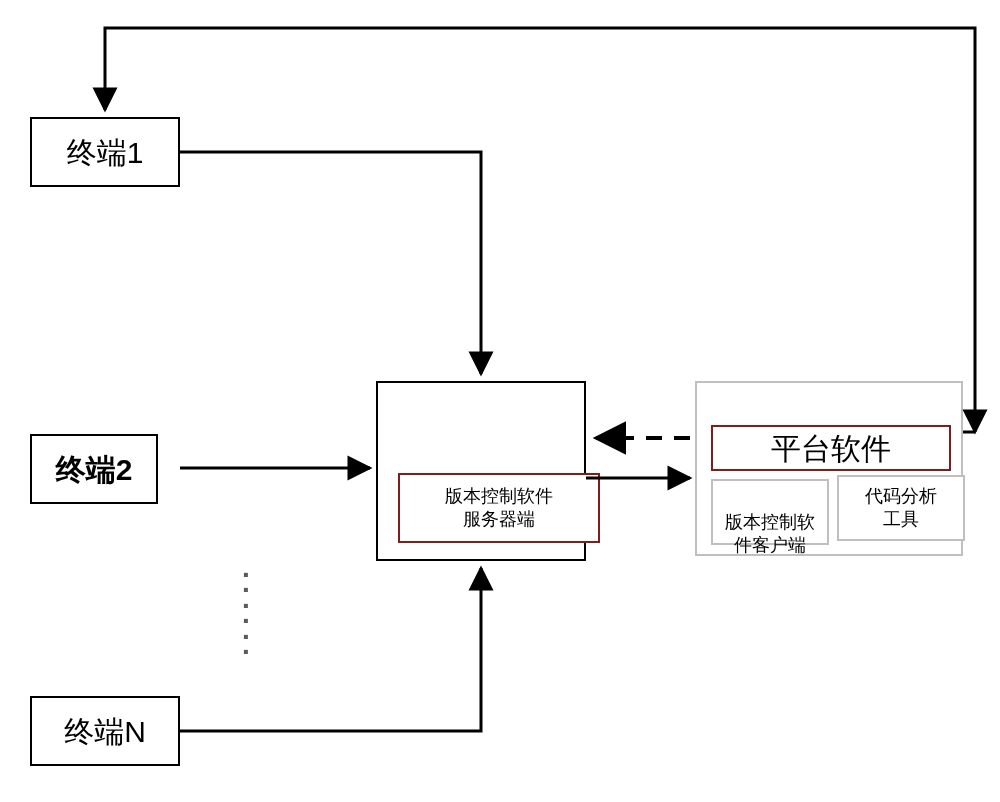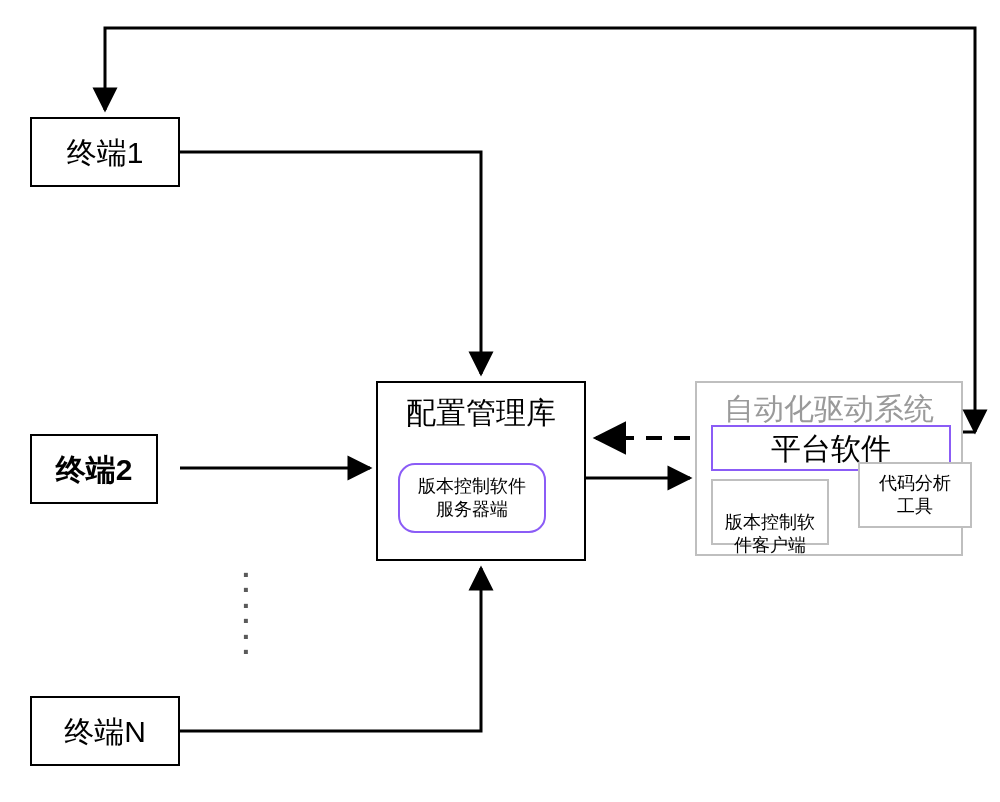--- a/index.html
+++ b/index.html
@@ -28,21 +28,21 @@
   .box.light-border { border-color: #bfbfbf; }
   .label {
     font-size: 30px;
     text-align: center;
     line-height: 1.3;
   }
   .label.small { font-size: 18px; }
   .label.gray { color: #9a9a9a; }
   .innerbox {
     position: absolute;
-    border: 2px solid #8b5cf6;
+    border: 2px solid #7f1d1d;
     background: #fff;
     display: flex;
     align-items: center;
     justify-content: center;
     box-sizing: border-box;
   }
   .innerbox.light { border-color: #bfbfbf; }
   svg.connectors {
     position: absolute;
     left: 0; top: 0;
@@ -81,37 +81,35 @@
       <span>.</span>
       <span>.</span>
       <span>.</span>
   </div>
 
   <div class="box" style="left:30px; top:696px; width:150px; height:70px;align-items:center;">
     <span class="label">终端N</span>
   </div>
 
   <div class="box" style="left:376px; top:381px; width:210px; height:180px;">
-    <span class="label" style="position:absolute; top:10px; left:0; right:0;">配置管理库</span>
-    <div class="innerbox" style="left:20px; top:80px; width:148px; height:70px;border-radius:17px;">
+    <div class="innerbox" style="left:20px; top:90px; width:202px; height:70px;">
       <span class="label small" style="white-space:pre-line;">版本控制软件
 服务器端</span>
     </div>
   </div>
 
   <div class="box light-border" style="left:695px; top:381px; width:268px; height:175px;">
-    <span class="label gray" style="position:absolute; top:6px; left:0; right:0;">自动化驱动系统</span>
     <div class="innerbox" style="left:14px; top:42px; width:240px; height:46px;">
       <span class="label">平台软件</span>
     </div>
     <div class="innerbox light" style="left:14px; top:96px; width:118px; height:66px;">
       <span class="label small" style="white-space:pre-line;margin-top:44px;">版本控制软
 件客户端</span>
     </div>
-    <div class="innerbox light" style="left:140px; top:79px; width:114px; height:66px;margin-left:21px;">
+    <div class="innerbox light" style="left:140px; top:92px; width:128px; height:66px;">
       <span class="label small" style="white-space:pre-line;">代码分析
 工具</span>
     </div>
   </div>
 
   <svg class="connectors" viewBox="0 0 1000 802">
     <defs>
       <marker id="arrow" viewBox="0 0 12 12" refX="10" refY="6" markerWidth="10" markerHeight="10" orient="auto-start-reverse">
         <path d="M1,1 L11,6 L1,11 Z" fill="#000"></path>
       </marker>

